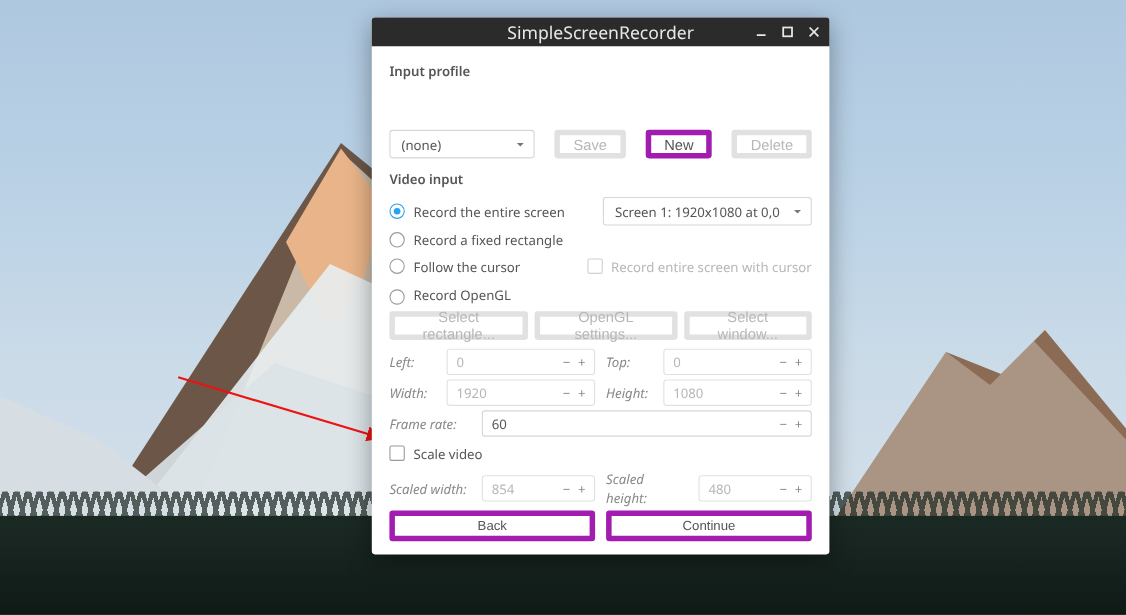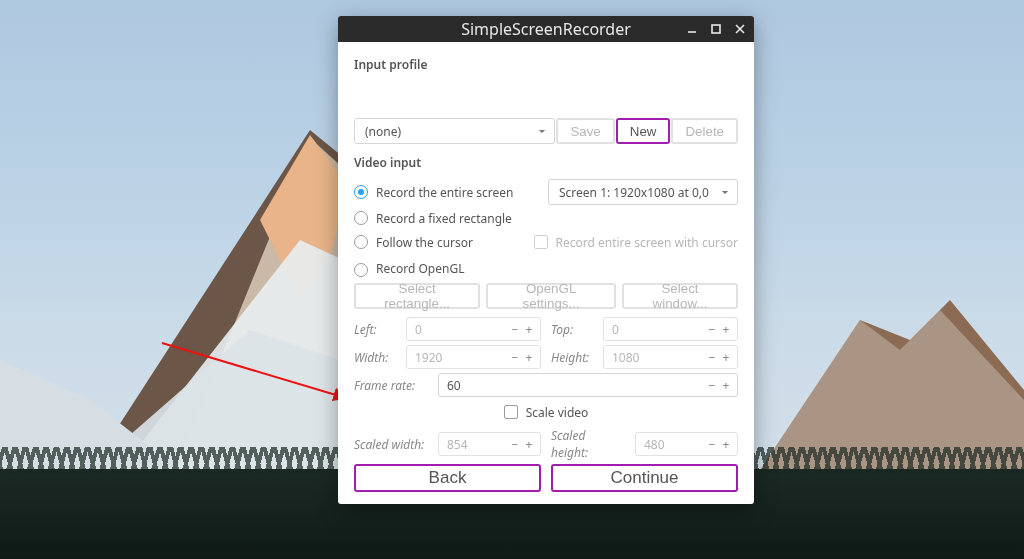--- a/index.html
+++ b/index.html
@@ -42,21 +42,21 @@
     font-size:16px;
   }
   .winbtns { position:absolute; right:6px; top:0; height:26px; display:flex; align-items:center; gap:8px; }
   .winbtn { width:16px; height:16px; display:flex; align-items:center; justify-content:center; color:#e8e8e8; cursor:pointer; }
   .winbtn svg { width:12px; height:12px; stroke:#e8e8e8; stroke-width:1.6; fill:none; }
 
   .content { flex:1; padding:10px 16px 12px 16px; overflow:hidden; }
   .section-title { font-weight:600; color:#555; margin:4px 0 8px 0; }
   .row { display:flex; align-items:center; gap:8px; }
   .btn {
-    background:#fff; border:2px solid #a21caf; border-radius:3px; height:26px;
+    background:#fff; border:5px solid #a21caf; border-radius:3px; height:26px;
     padding:0 12px; color:#555; cursor:pointer; display:inline-flex; align-items:center; justify-content:center;
   }
   .btn.disabled { color:#b7b7b7; border-color:#e1e1e1; cursor:default; }
   .select {
     background:#fff; border:1px solid #d6d6d6; border-radius:3px; height:26px;
     padding:0 22px 0 10px; color:#555; position:relative; display:flex; align-items:center;
   }
   .select .value { white-space:nowrap; overflow:hidden; text-overflow:ellipsis; }
   .caret { position:absolute; right:8px; top:50%; transform:translateY(-50%); color:#777; }
   .caret svg{width:8px;height:8px;fill:#777;}
@@ -76,21 +76,21 @@
   .spinner.dis .val{ color:#b7b7b7; }
   .spinner.dis { border-color:#e1e1e1; }
   .spinner .step { cursor:pointer; width:10px; text-align:center; }
 
   .gridpair { display:flex; align-items:center; gap:10px; margin:4px 0; }
   .gridpair .lbl { width:42px; color:#888;font-style:italic; }
   .gridpair .lbl.wide { width:74px; }
   .gridpair .sp1{ flex:1; }
 
   .footer { display:flex; gap:10px; padding:0 16px 12px 16px; }
-  .footer .btn { flex:1; height:28px; font-size:17px; }
+  .footer .btn { flex:1; height:28px; font-size:12px; }
 
   .muted { color:#b7b7b7; }
 </style>
 </head>
 <body>
 
 <div class="desktop">
 
   <svg class="mtn" viewBox="0 0 1024 559" preserveAspectRatio="none">
 
@@ -138,21 +138,21 @@
               <line x1="2" y1="2" x2="10" y2="10"></line>
               <line x1="10" y1="2" x2="2" y2="10"></line>
             </svg>
           </div>
       </div>
     </div>
 
     <div class="content">
 
       <div class="section-title">Input profile</div>
-      <div class="row" style="gap:1px; margin-bottom:10px;margin-top:45px;">
+      <div class="row" style="gap:18px; margin-bottom:10px;margin-top:45px;">
         <div class="select" style="flex:1;">
           <span class="value">(none)</span>
           <span class="caret"><svg viewBox="0 0 10 10">
                 <path d="M1 3 L5 7 L9 3 z"></path>
               </svg></span>
         </div>
         <button class="btn disabled">Save</button>
         <button class="btn">New</button>
         <button class="btn disabled">Delete</button>
       </div>
@@ -241,21 +241,21 @@
         <span class="lbl wide">Frame rate:</span>
         <div class="spinner sp1">
           <span class="val">60</span>
           <span class="pm">
               <span class="step">−</span>
               <span class="step">+</span>
             </span>
         </div>
       </div>
 
-      <label class="check" style="margin:4px 0;justify-content:center;">
+      <label class="check" style="margin:4px 0;">
         <input type="checkbox" style="">
         <span>Scale video</span>
       </label>
 
       <div class="gridpair">
         <span class="lbl wide muted">Scaled width:</span>
         <div class="spinner dis sp1">
           <span class="val">854</span>
           <span class="pm">
               <span class="step">−</span>

